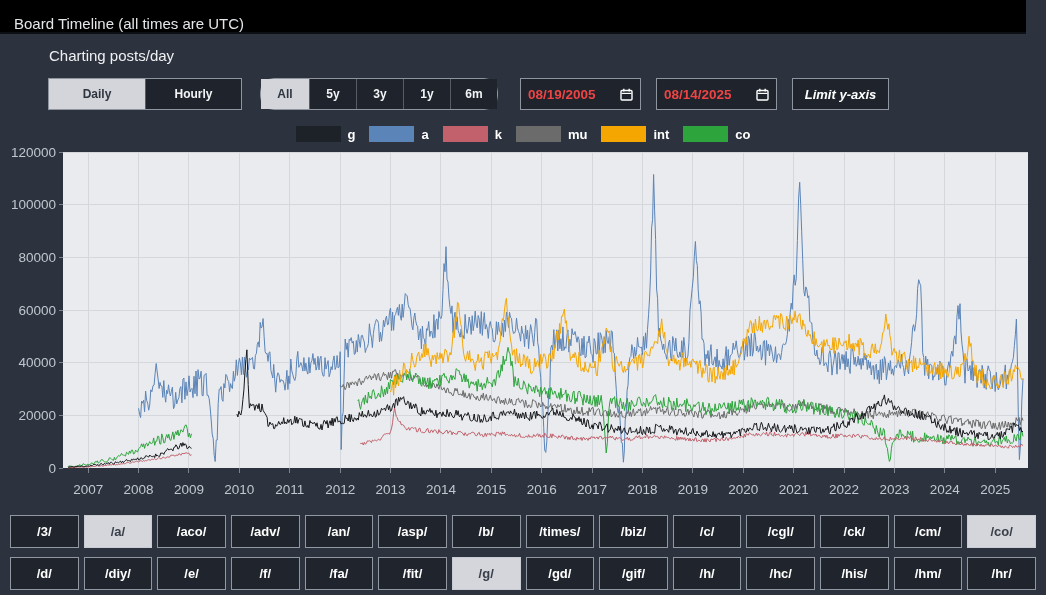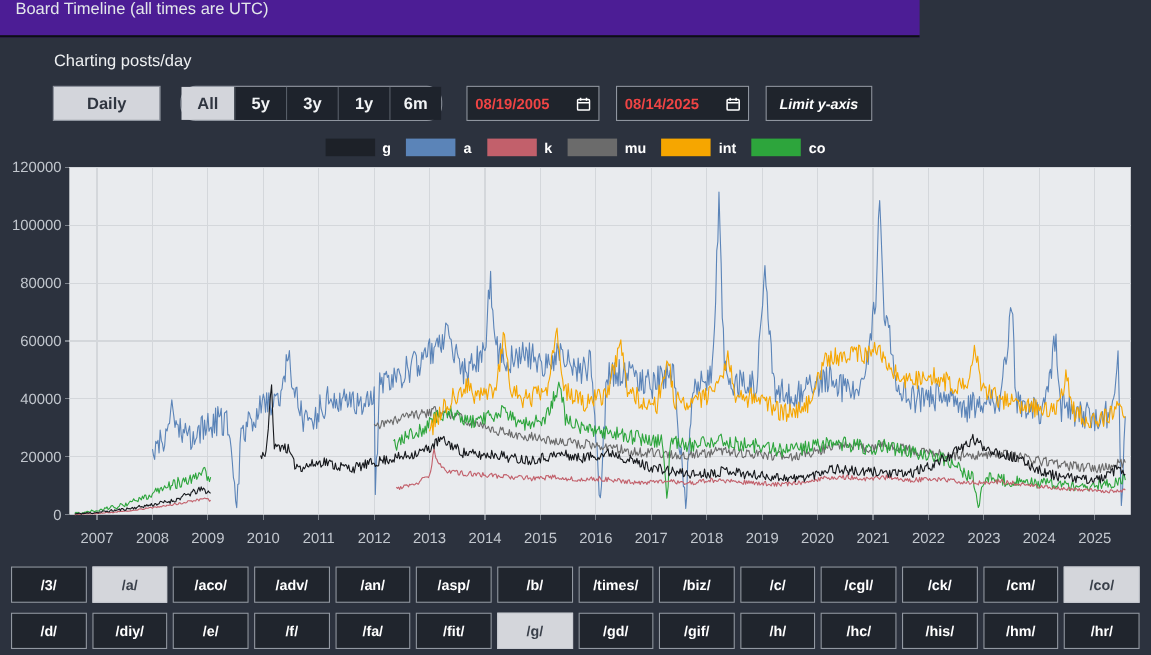--- a/index.html
+++ b/index.html
@@ -1,28 +1,28 @@
 <!DOCTYPE html>
 <html><head>
 <meta charset="utf-8">
 <style>
   html,body{margin:0;padding:0;background:#2c323e;}
   #page{position:relative;width:1046px;height:595px;background:#2c323e;overflow:hidden;
         font-family:"Liberation Sans",sans-serif;color:#e6e9ec;}
   
-  .topbar{position:absolute;left:0;top:0;width:836px;height:34px;background:#4c1d95;
-          border-bottom:2px solid #0c0f14;display:flex;align-items:flex-start;box-sizing:border-box;}
+  .topbar{position:absolute;left:0;top:0;width:1026px;height:34px;background:#000000;
+          border-bottom:2px solid #0c0f14;display:flex;align-items:flex-end;box-sizing:border-box;}
   .topbar span{margin-left:14px;font-size:15px;color:#e3e7ea;}
   
   .subtitle{position:absolute;left:49px;top:47px;font-size:15px;color:#eef0f2;}
   
   .controls-row{position:absolute;left:48px;top:78px;height:32px;display:flex;align-items:stretch;}
   .seg-group{display:flex;border:1px solid #8f959f;box-sizing:border-box;height:32px;}
   .seg-group button{appearance:none;border:none;margin:0;background:#1e232c;color:#f2f4f6;
-          font-family:inherit;font-size:15px;font-weight:700;cursor:pointer;padding:0;}
+          font-family:inherit;font-size:12px;font-weight:700;cursor:pointer;padding:0;}
   .seg-group button + button{border-left:1px solid #565d67;}
   .seg-group button.selected{background:#d3d5db;color:#2f3540;border-left-color:#d3d5db;}
   #mode-group button{width:96px;}
   #range-group{margin-left:18px;border-radius:14px;}
   #range-group button{width:47px;}
   #range-group button:first-child{width:48px;}
   .date-field{display:flex;align-items:center;box-sizing:border-box;height:32px;width:121px;
           border:1px solid #8f959f;background:#1f242c;padding:0 7px;cursor:pointer;}
   .date-field.d1{margin-left:22px;}
   .date-field.d2{margin-left:15px;}
@@ -56,20 +56,21 @@
 
   <div class="topbar">
     <span>Board Timeline (all times are UTC)</span>
   </div>
 
   <div class="subtitle">Charting posts/day</div>
 
   <div class="controls-row">
     <div class="seg-group" id="mode-group">
         <button class="selected">Daily</button>
+        <button>Hourly</button>
       </div>
     <div class="seg-group" id="range-group">
         <button class="selected">All</button>
         <button>5y</button>
         <button>3y</button>
         <button>1y</button>
         <button>6m</button>
       </div>
 
     <label class="date-field d1">

